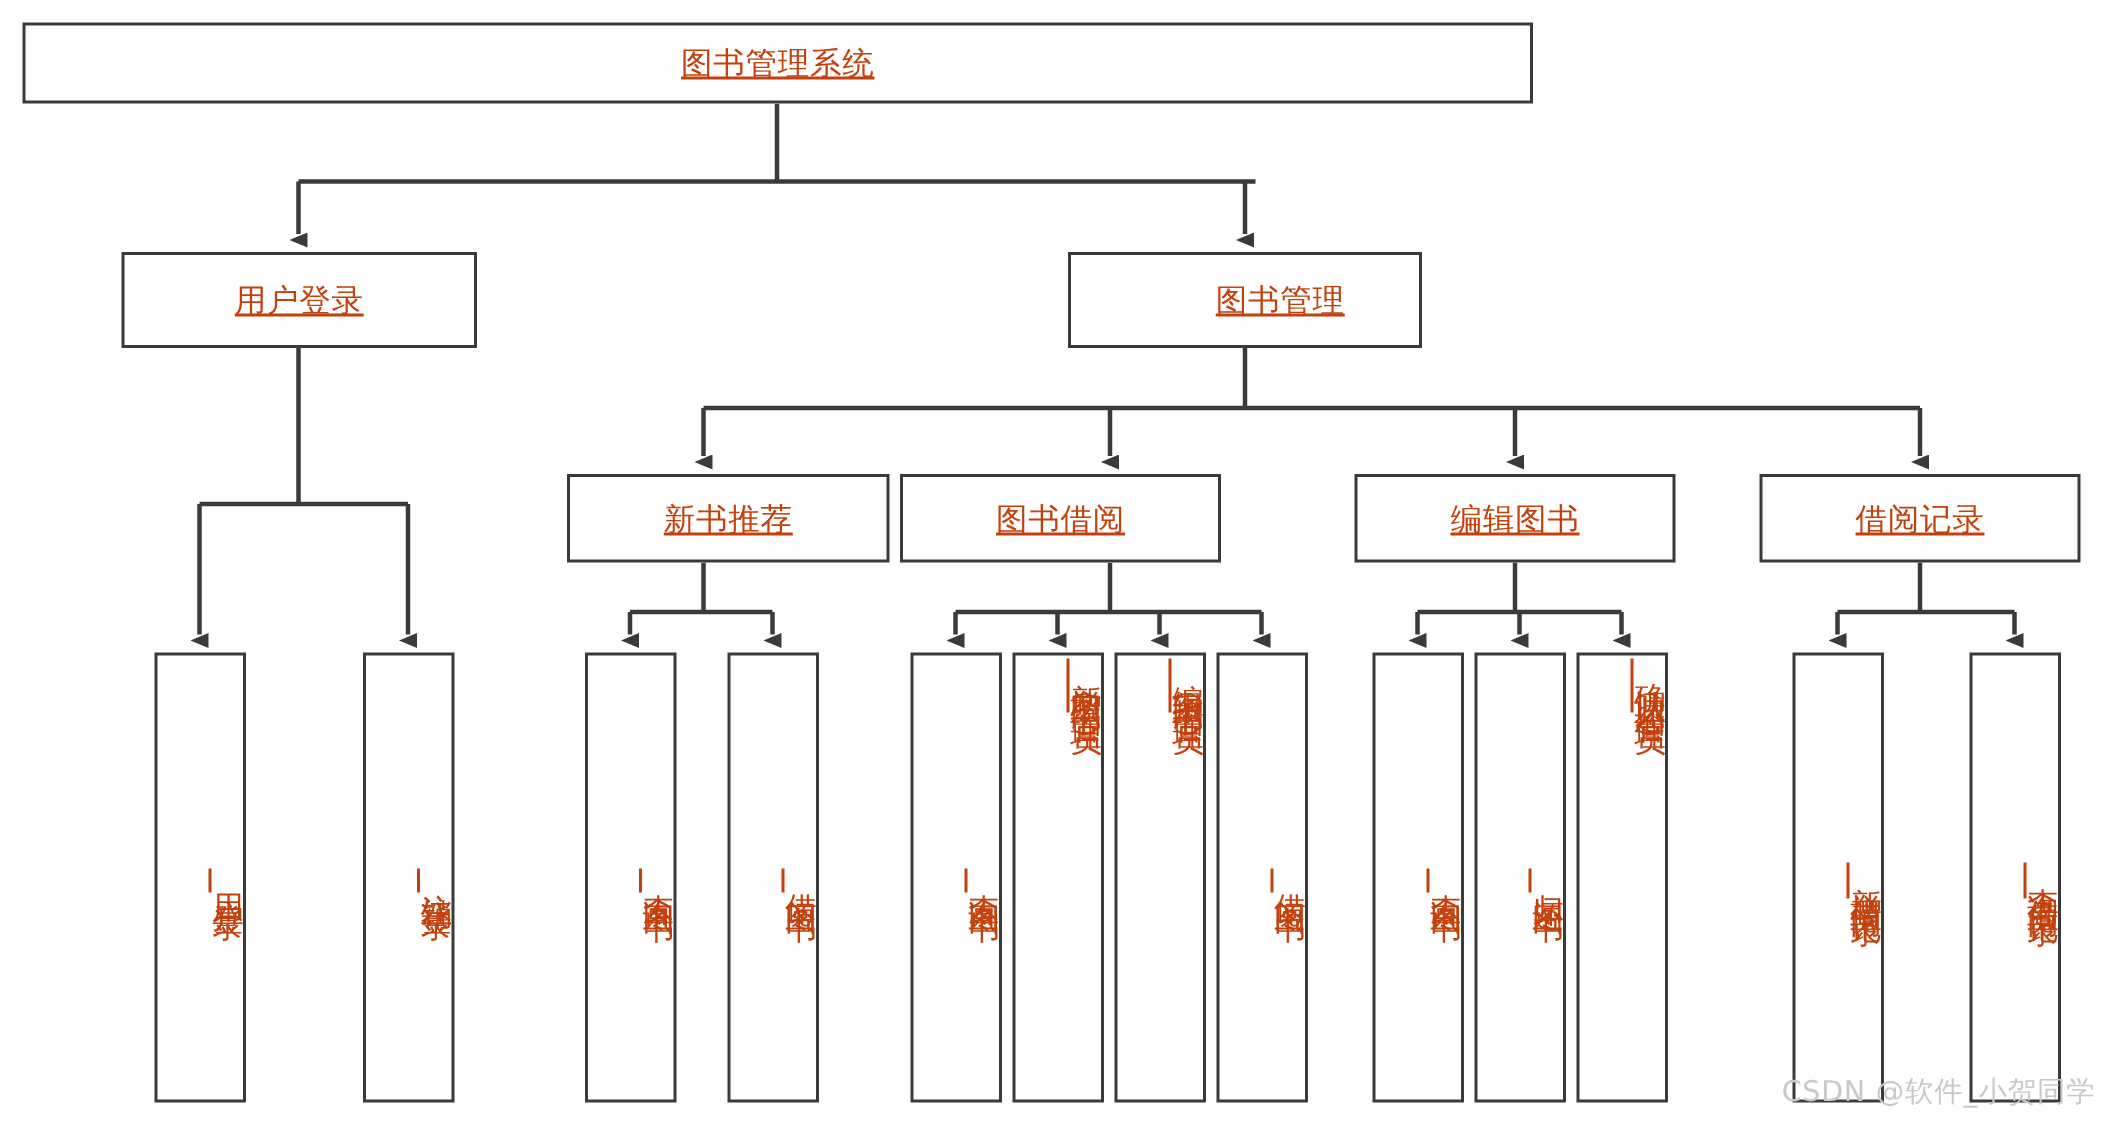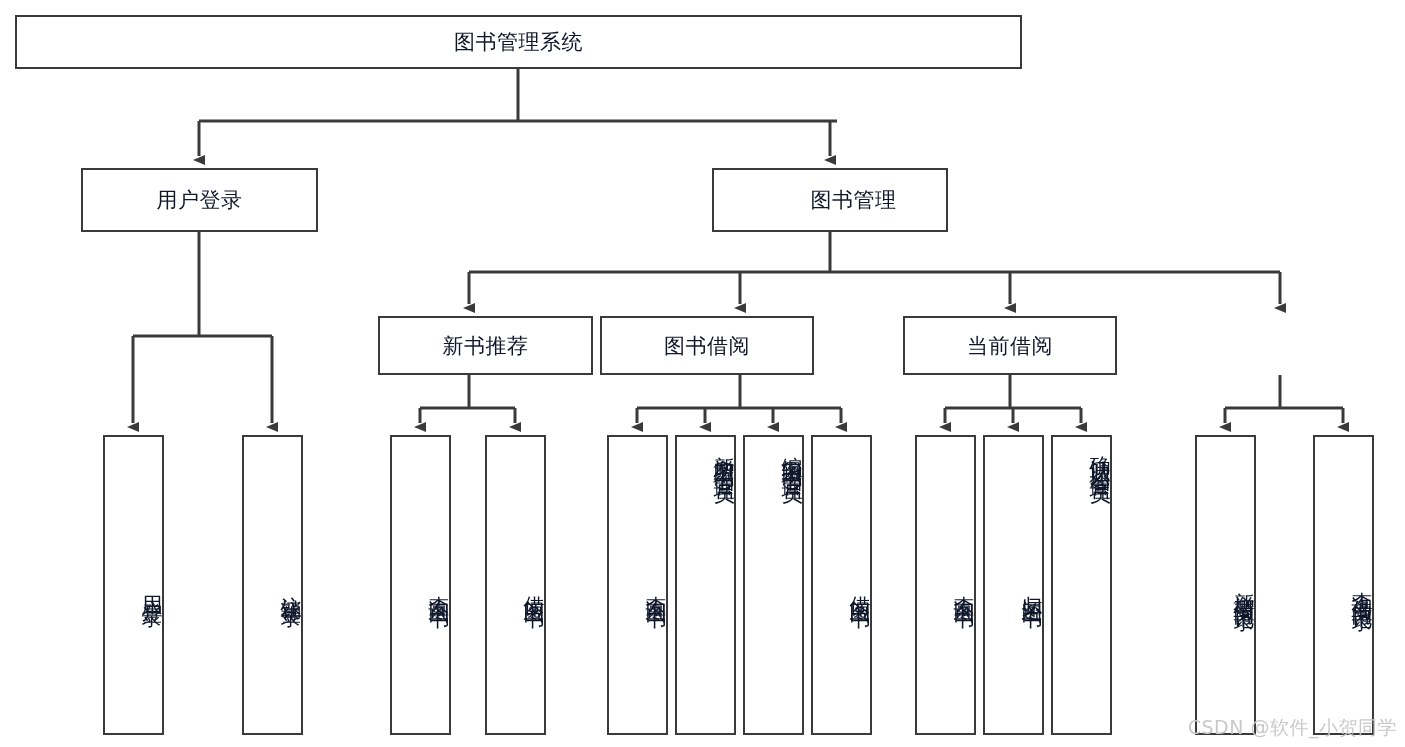--- a/index.html
+++ b/index.html
@@ -26,21 +26,22 @@
     pointer-events: none;
   }
   .node {
     position: absolute;
     box-sizing: border-box;
     border: 2px solid #3a3a3a;
     background: #ffffff;
     display: flex;
     align-items: center;
     justify-content: center;
-    color: #0f172a;
+    color: #c2410c;
+    text-decoration: underline;
   }
   .node.horiz {
     font-size: 21px;
     letter-spacing: 0.5px;
     white-space: nowrap;
   }
   .node.vert {
     writing-mode: vertical-rl;
     text-orientation: upright;
     font-size: 21px;
@@ -121,21 +122,22 @@
     </g>
   </svg>
 
   <div class="node horiz" style="left: 15px; top: 15px; width: 1007px; height: 54px;">图书管理系统</div>
 
   <div class="node horiz" style="left: 81px; top: 168px; width: 237px; height: 64px;">用户登录</div>
   <div class="node horiz" style="left: 712px; top: 168px; width: 236px; height: 64px; padding-left: 47px;">图书管理</div>
 
   <div class="node horiz" style="left: 378px; top: 316px; width: 215px; height: 59px;">新书推荐</div>
   <div class="node horiz" style="left: 600px; top: 316px; width: 214px; height: 59px;">图书借阅</div>
-  <div class="node horiz" style="left: 903px; top: 316px; width: 214px; height: 59px;">当前借阅</div>
+  <div class="node horiz" style="left: 903px; top: 316px; width: 214px; height: 59px;">编辑图书</div>
+  <div class="node horiz" style="left: 1173px; top: 316px; width: 214px; height: 59px;">借阅记录</div>
 
   <div class="node vert" style="left: 103px; top: 435px; width: 61px; height: 300px;">用户登录</div>
   <div class="node vert" style="left: 242px; top: 435px; width: 61px; height: 300px;">注销登录</div>
   <div class="node vert" style="left: 390px; top: 435px; width: 61px; height: 300px;">查询图书</div>
   <div class="node vert" style="left: 485px; top: 435px; width: 61px; height: 300px;">借阅图书</div>
   <div class="node vert" style="left: 607px; top: 435px; width: 61px; height: 300px;">查询图书</div>
   <div class="node vert top-align" style="left: 675px; top: 435px; width: 61px; height: 300px;">新增图书（管理员）</div>
   <div class="node vert top-align" style="left: 743px; top: 435px; width: 61px; height: 300px;">编辑图书（管理员）</div>
   <div class="node vert" style="left: 811px; top: 435px; width: 61px; height: 300px;">借阅图书</div>
   <div class="node vert" style="left: 915px; top: 435px; width: 61px; height: 300px;">查询图书</div>

